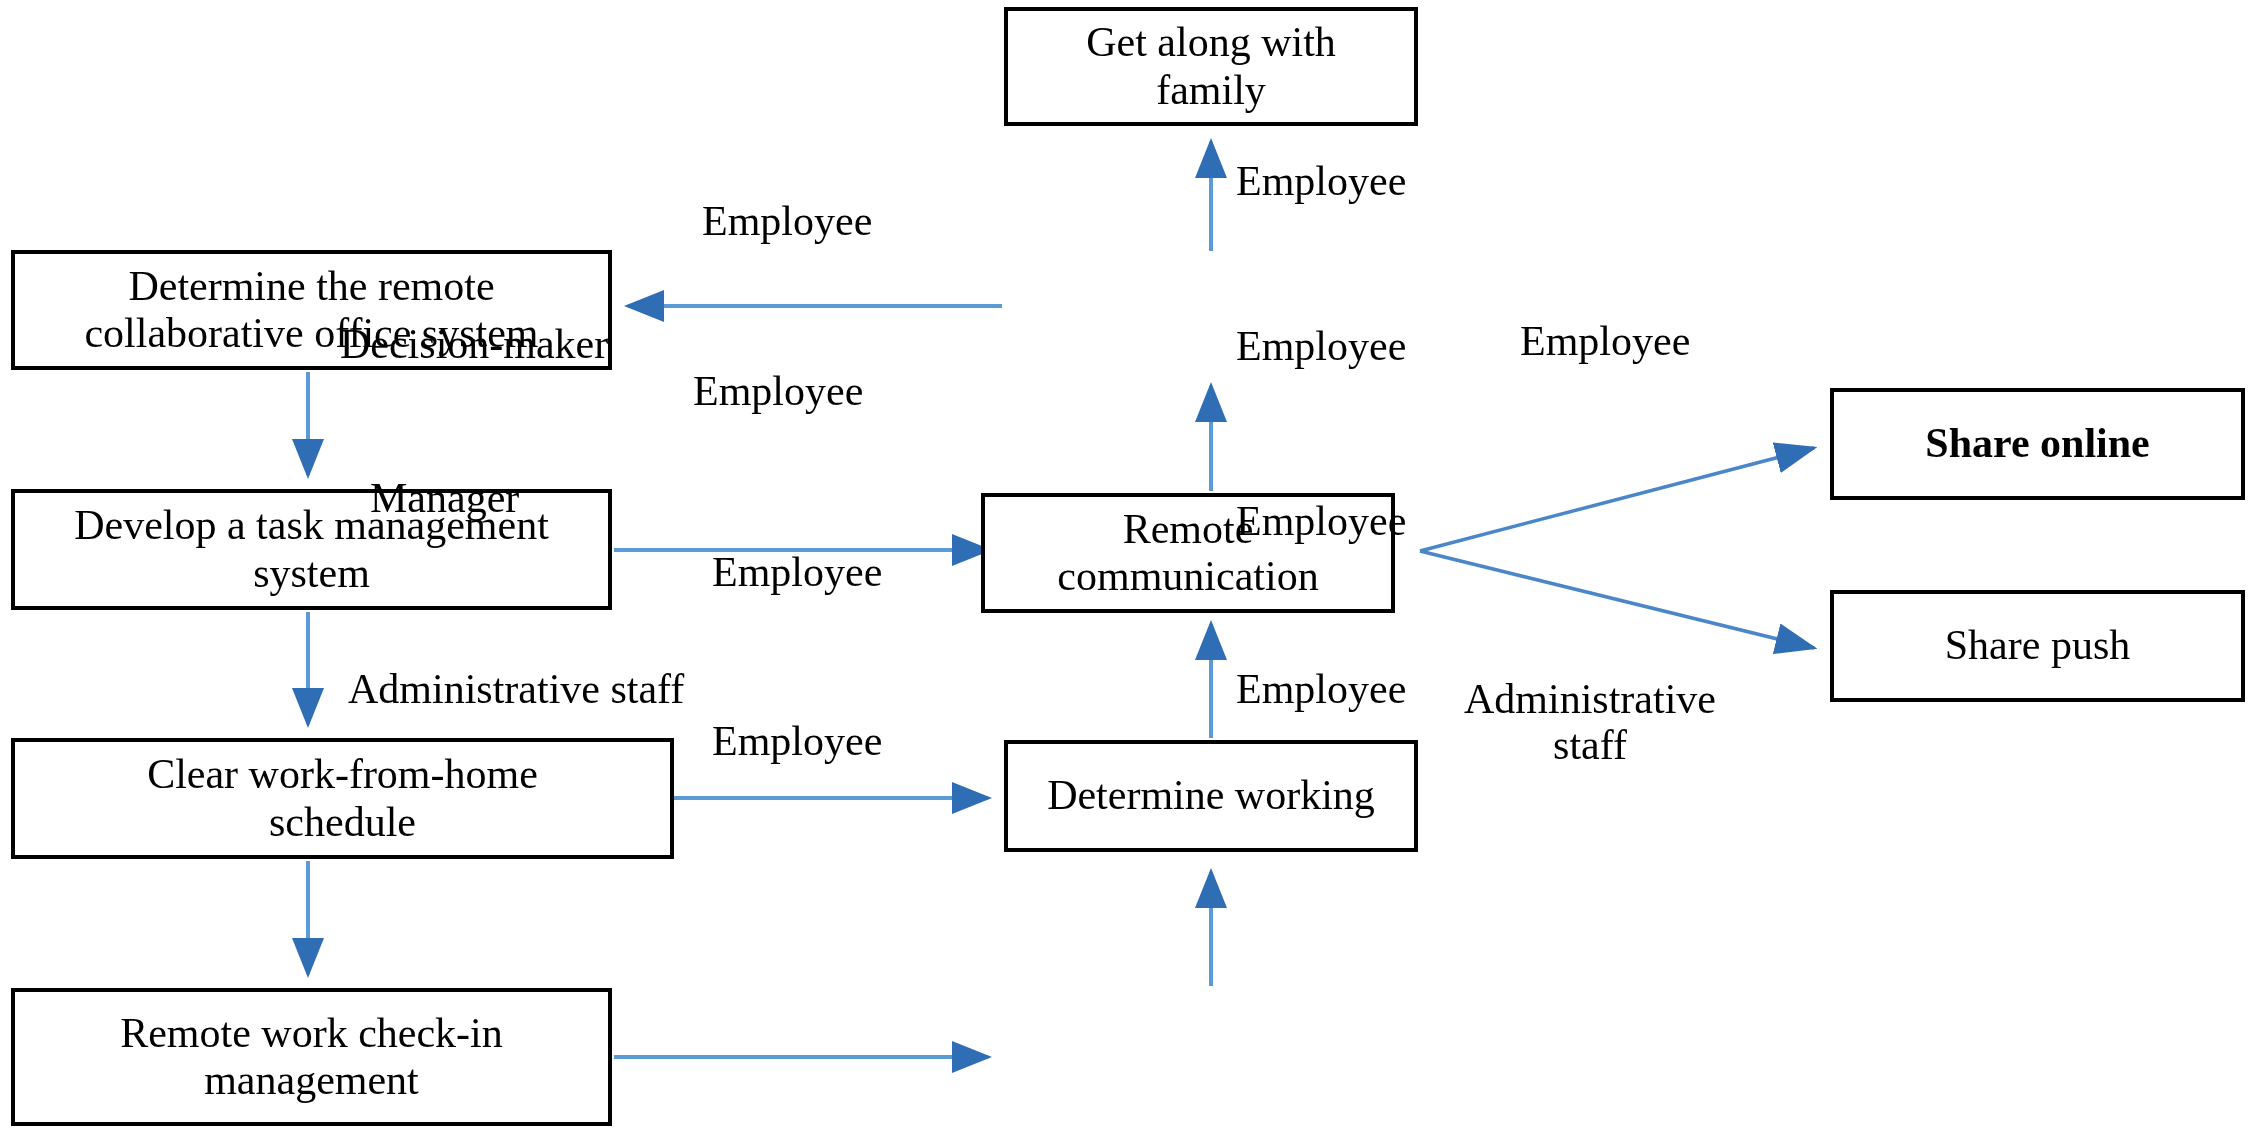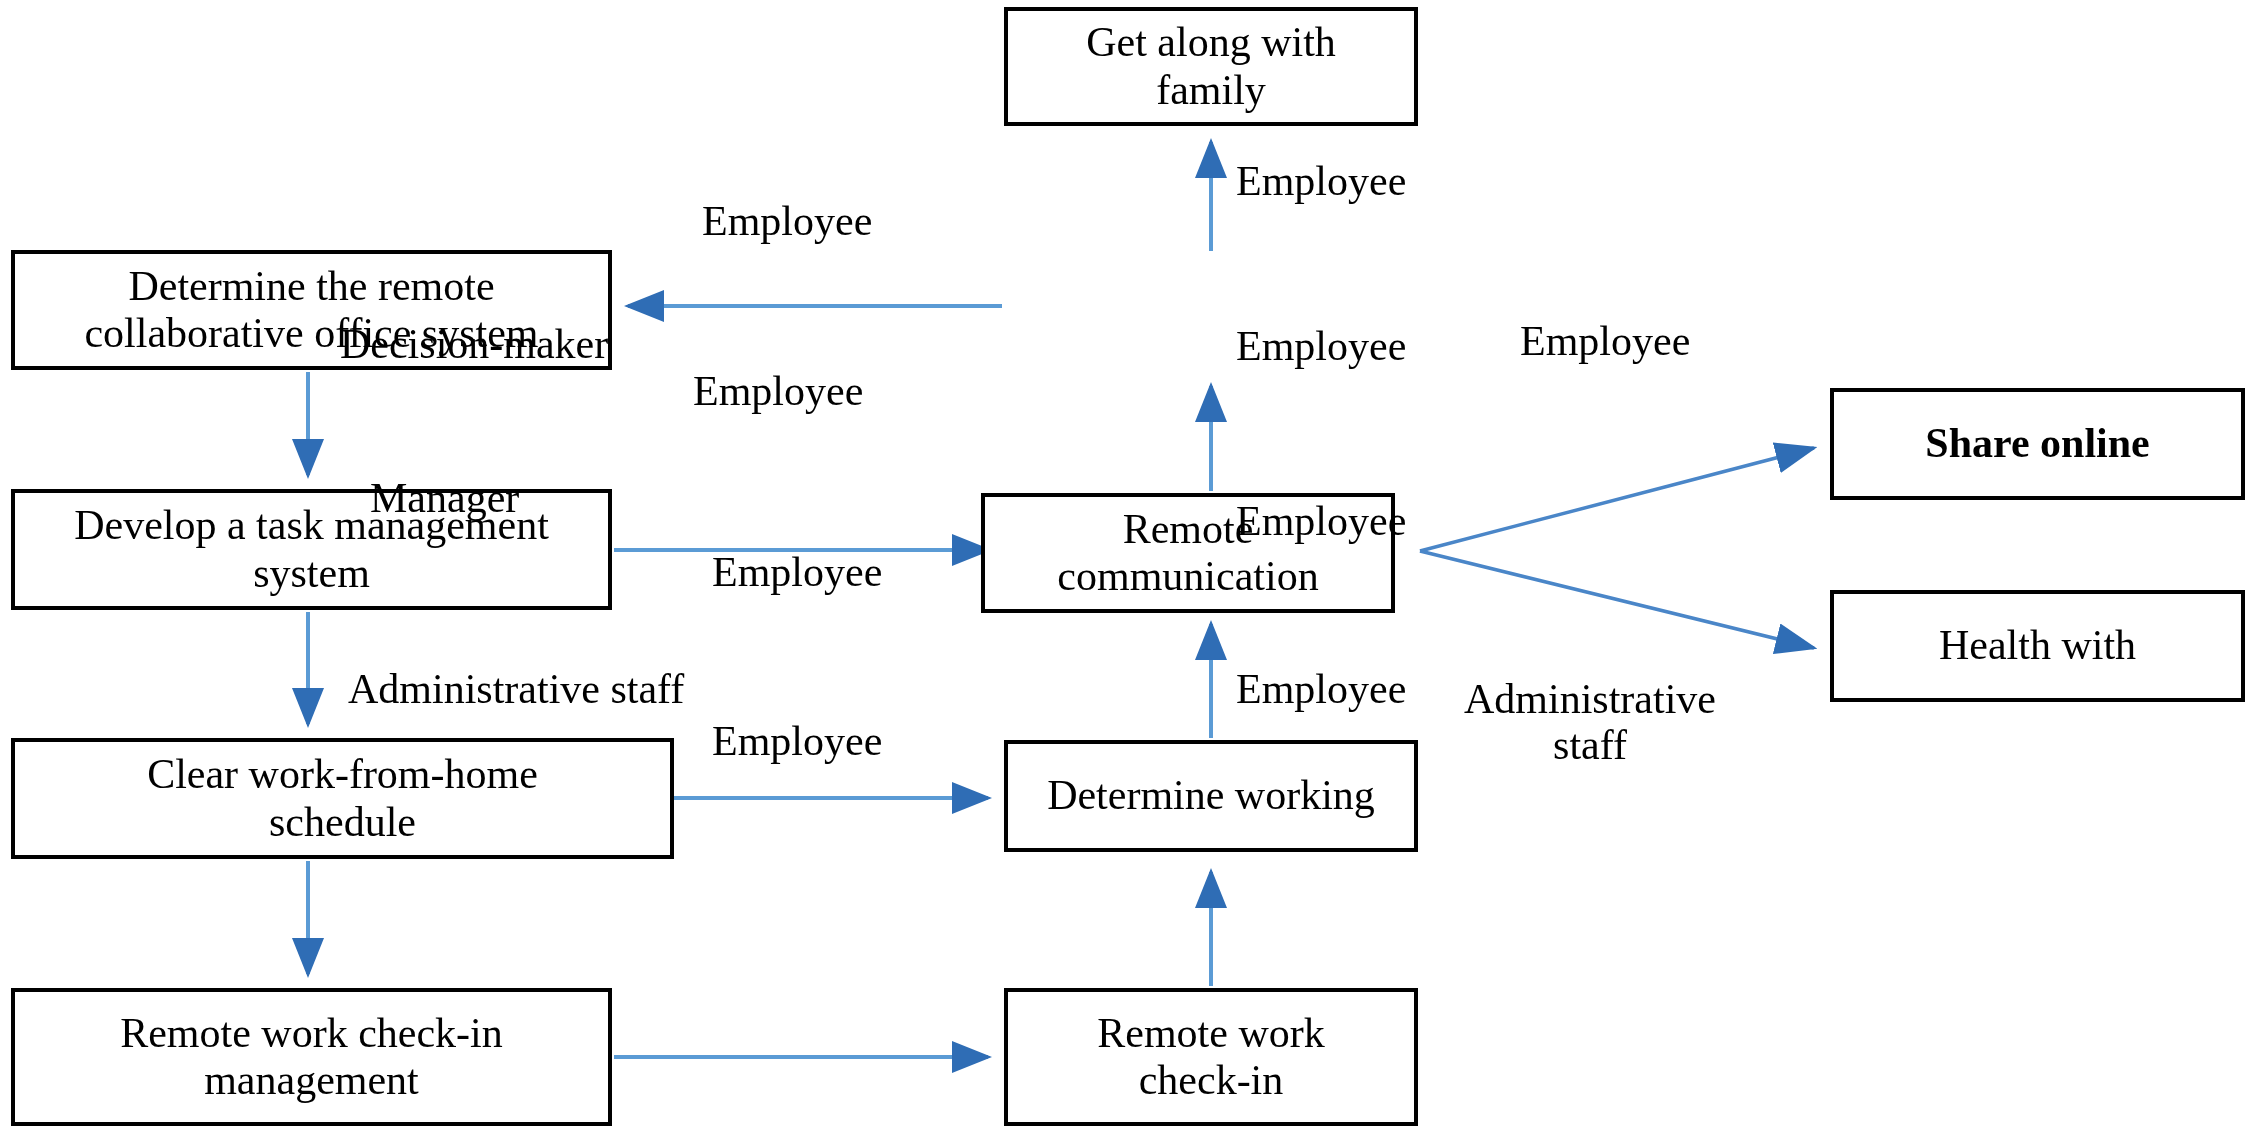--- a/index.html
+++ b/index.html
@@ -143,41 +143,37 @@
   <div class="node" style="left:981px; top:493px; width:414px; height:120px;">
     <span class="node-label">Remote
 communication</span>
   </div>
 
   <div class="node" style="left:1830px; top:388px; width:415px; height:112px;font-weight:bold;">
     <span class="node-label">Share online</span>
   </div>
 
   <div class="node" style="left:1830px; top:590px; width:415px; height:112px;">
-    <span class="node-label">Health with</span>
+    <span class="node-label">Share push</span>
   </div>
 
   <div class="node" style="left:11px; top:738px; width:663px; height:121px;">
     <span class="node-label">Clear work-from-home
 schedule</span>
   </div>
 
   <div class="node" style="left:1004px; top:740px; width:414px; height:112px;">
     <span class="node-label">Determine working</span>
   </div>
 
   <div class="node" style="left:11px; top:988px; width:601px; height:138px;">
     <span class="node-label">Remote work check-in
 management</span>
   </div>
 
-  <div class="node" style="left:1004px; top:988px; width:414px; height:138px;">
-    <span class="node-label">Remote work
-check-in</span>
-  </div>
 
   <div class="edge-label" style="left:1236px; top:112px;">
     <span>Employee</span>
   </div>
 
   <div class="edge-label" style="left:702px; top:152px;">
     <span>Employee</span>
   </div>
 
   <div class="edge-label" style="left:340px; top:275px;">

